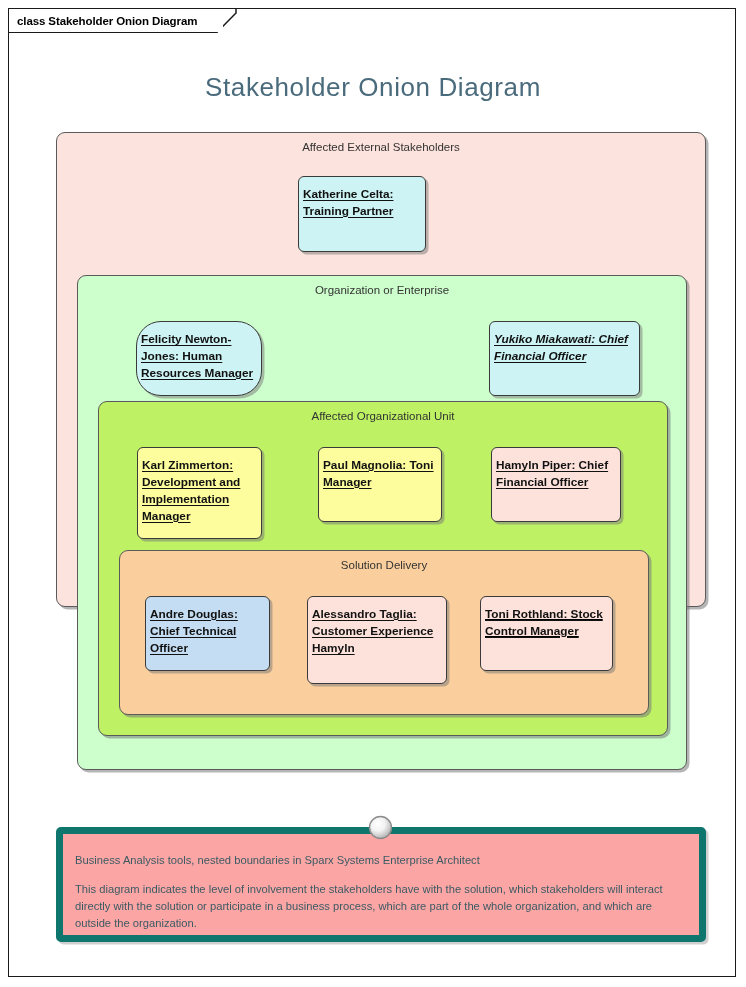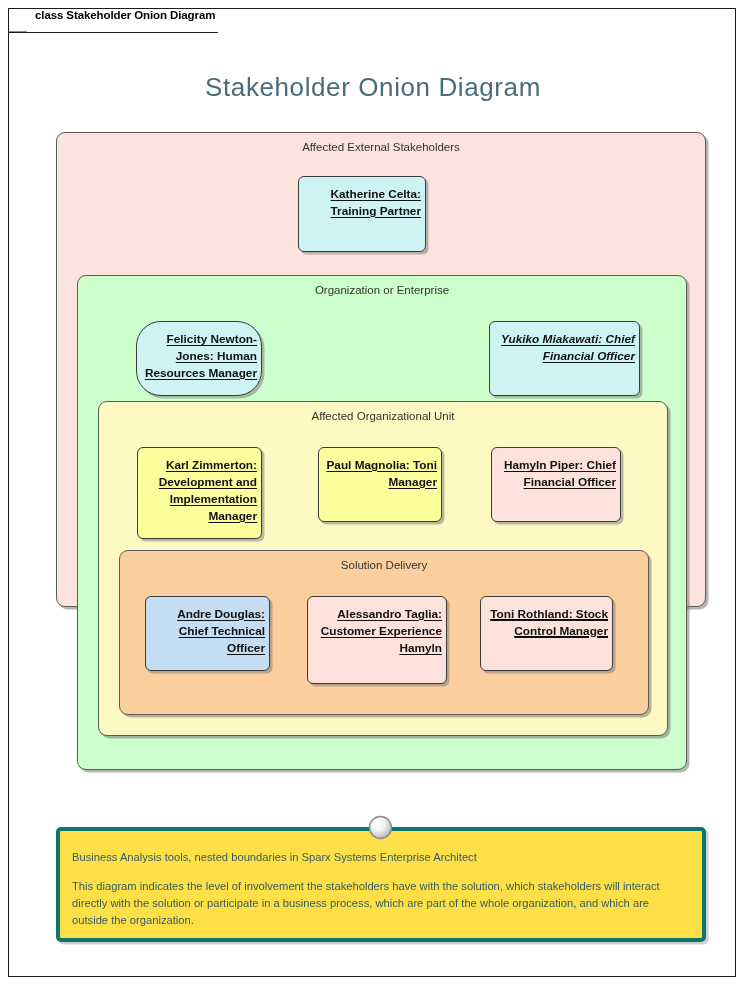--- a/index.html
+++ b/index.html
@@ -22,26 +22,27 @@
     width: 728px;
     height: 969px;
     border: 1.5px solid #1a1a1a;
     box-sizing: border-box;
     background: #ffffff;
   }
 
   
   .frame-tab {
     position: absolute;
-    left: 18px;
+    left: 0px;
     top: 0px;
     height: 23px;
     padding-left: 8px;
     padding-right: 26px;
     display: flex;
+    align-items: center;
     box-sizing: border-box;
     background: #ffffff;
     border-right: none;
     z-index: 6;
   }
   .frame-tab-label {
     font-size: 11.5px;
     font-weight: bold;
     color: #000000;
     white-space: nowrap;
@@ -100,21 +101,21 @@
     top: 142px;
     width: 610px;
     height: 495px;
     background: #ccffcc;
   }
   #layer-orgunit {
     left: 20px;
     top: 125px;
     width: 570px;
     height: 335px;
-    background: #fef9c3;
+    background: #bef264;
   }
   #layer-delivery {
     left: 20px;
     top: 148px;
     width: 530px;
     height: 165px;
     background: #fbcf9d;
   }
 
   
@@ -124,43 +125,43 @@
     border-radius: 6px;
     box-sizing: border-box;
     box-shadow: 2.5px 2.5px 0px rgba(120,120,120,0.5);
     display: block;
     padding-top: 9px;
     padding-left: 4px;
     padding-right: 4px;
   }
   .node-label {
     display: block;
-    text-align: right;
+    text-align: left;
     font-size: 11.8px;
     font-weight: bold;
     color: #111111;
     line-height: 17px;
     text-decoration: underline;
     text-underline-offset: 2px;
   }
 
   .fill-cyan  { background: #cdf3f4; }
   .fill-yellow{ background: #fdfd9d; }
   .fill-pink  { background: #fde2dc; }
   .fill-blue  { background: #c5ddf2; }
 
   
   .note-box {
     position: absolute;
     left: 47px;
     top: 818px;
     width: 650px;
     height: 115px;
-    background: #fde047;
-    border: 4px solid #0f766e;
+    background: #fca5a5;
+    border: 7px solid #0f766e;
     border-radius: 5px;
     box-sizing: border-box;
     box-shadow: 2.5px 2.5px 0px rgba(150,150,150,0.45);
     padding: 18px 14px 10px 12px;
   }
   .note-line {
     font-size: 11.2px;
     color: #3b5b63;
     line-height: 17px;
     margin: 0;

